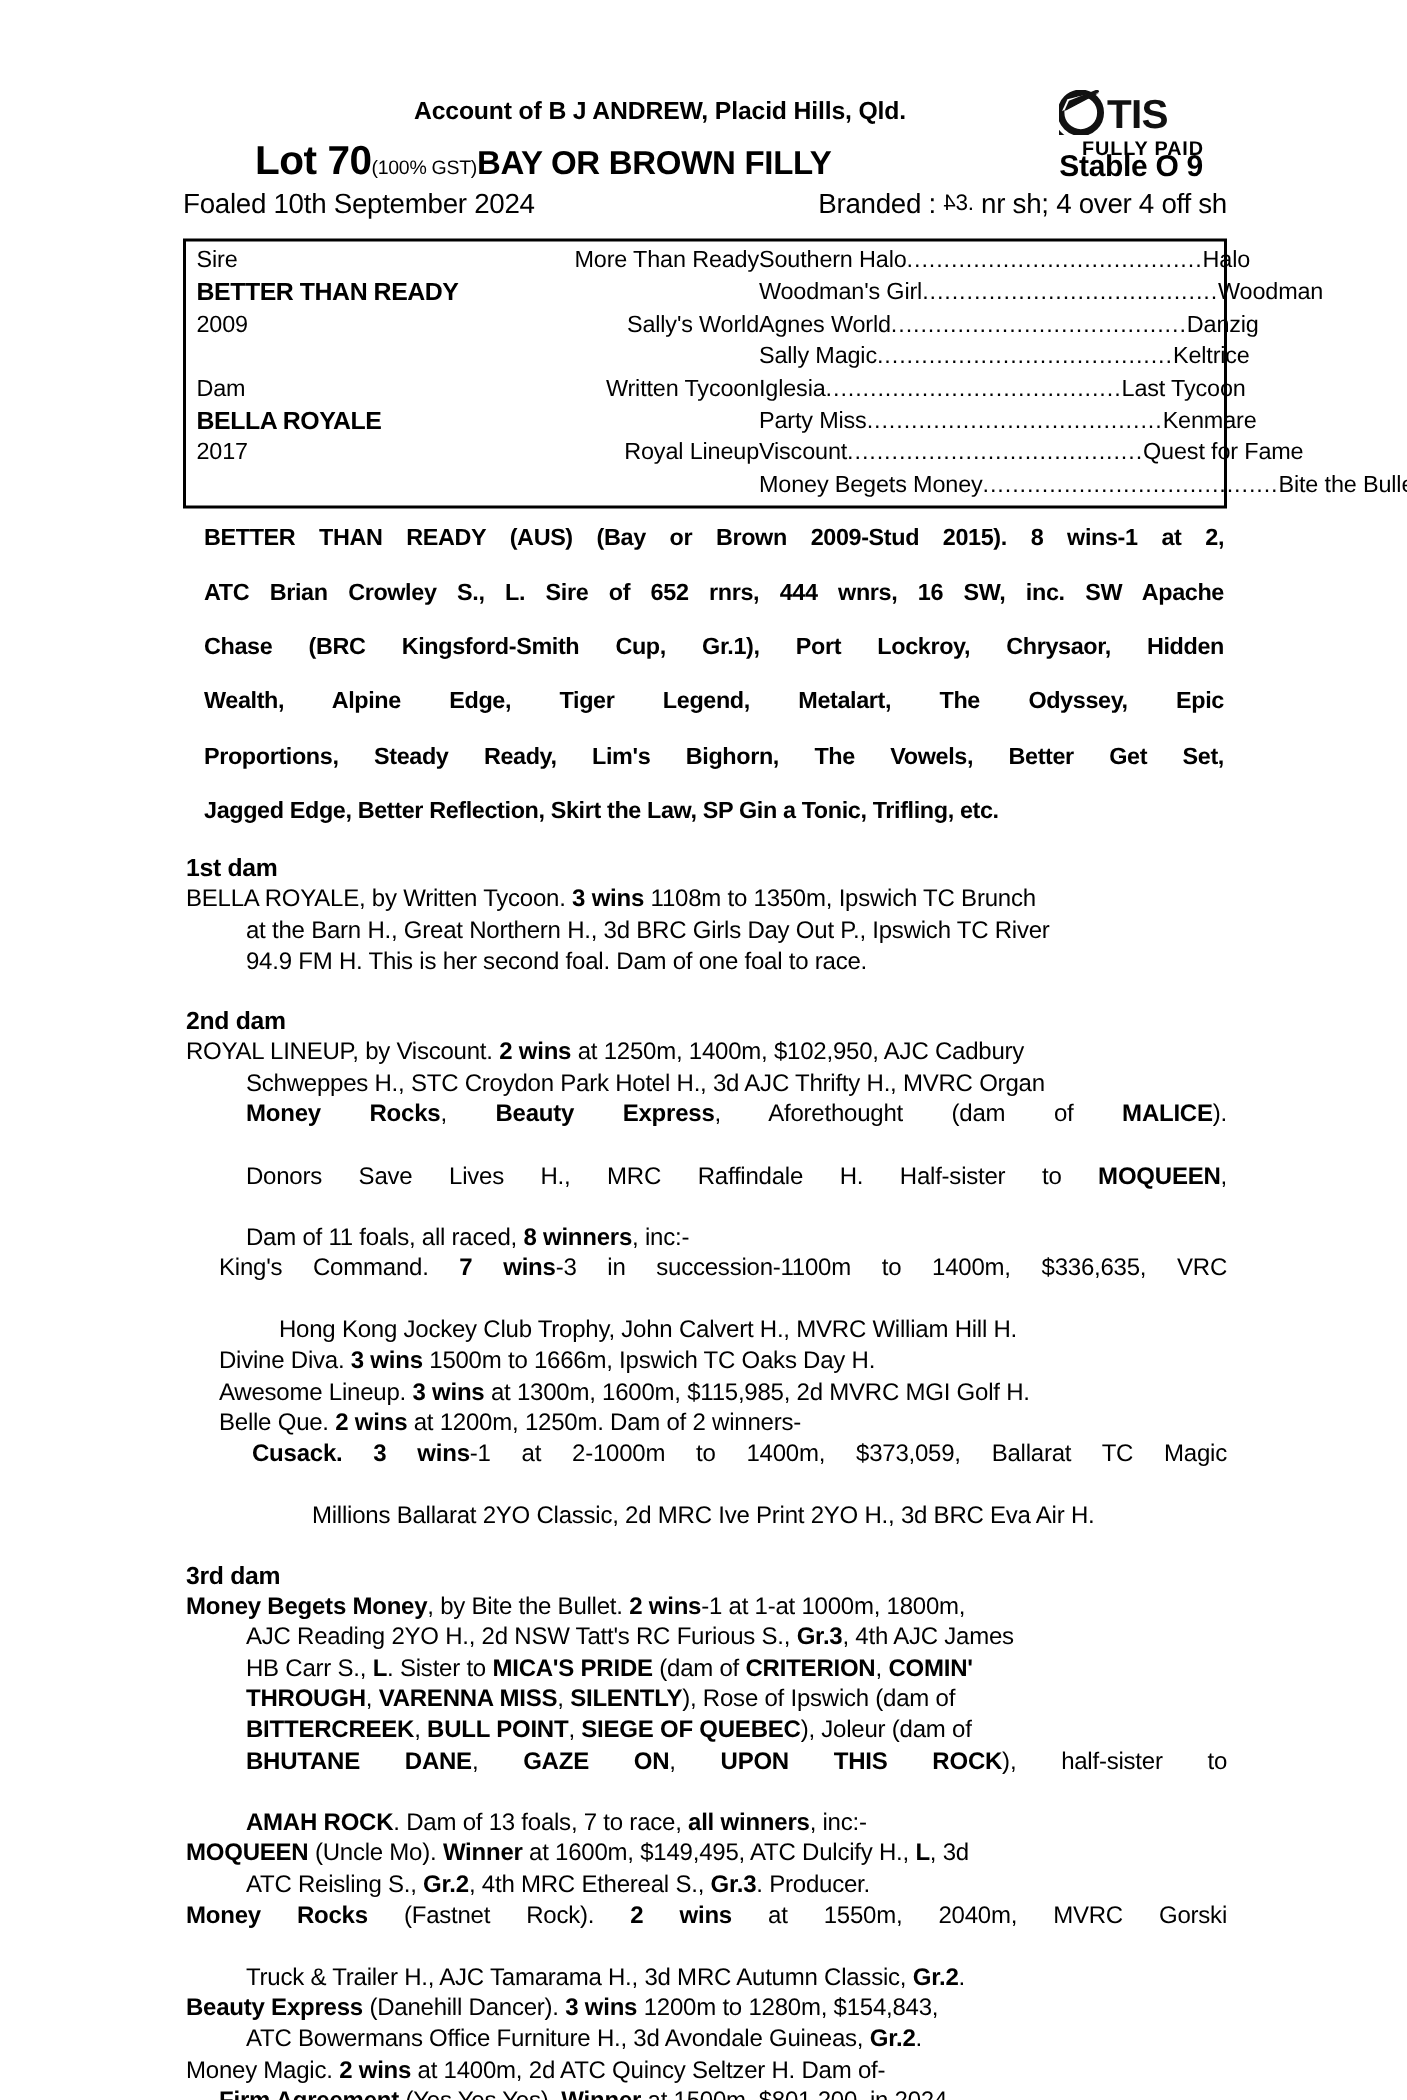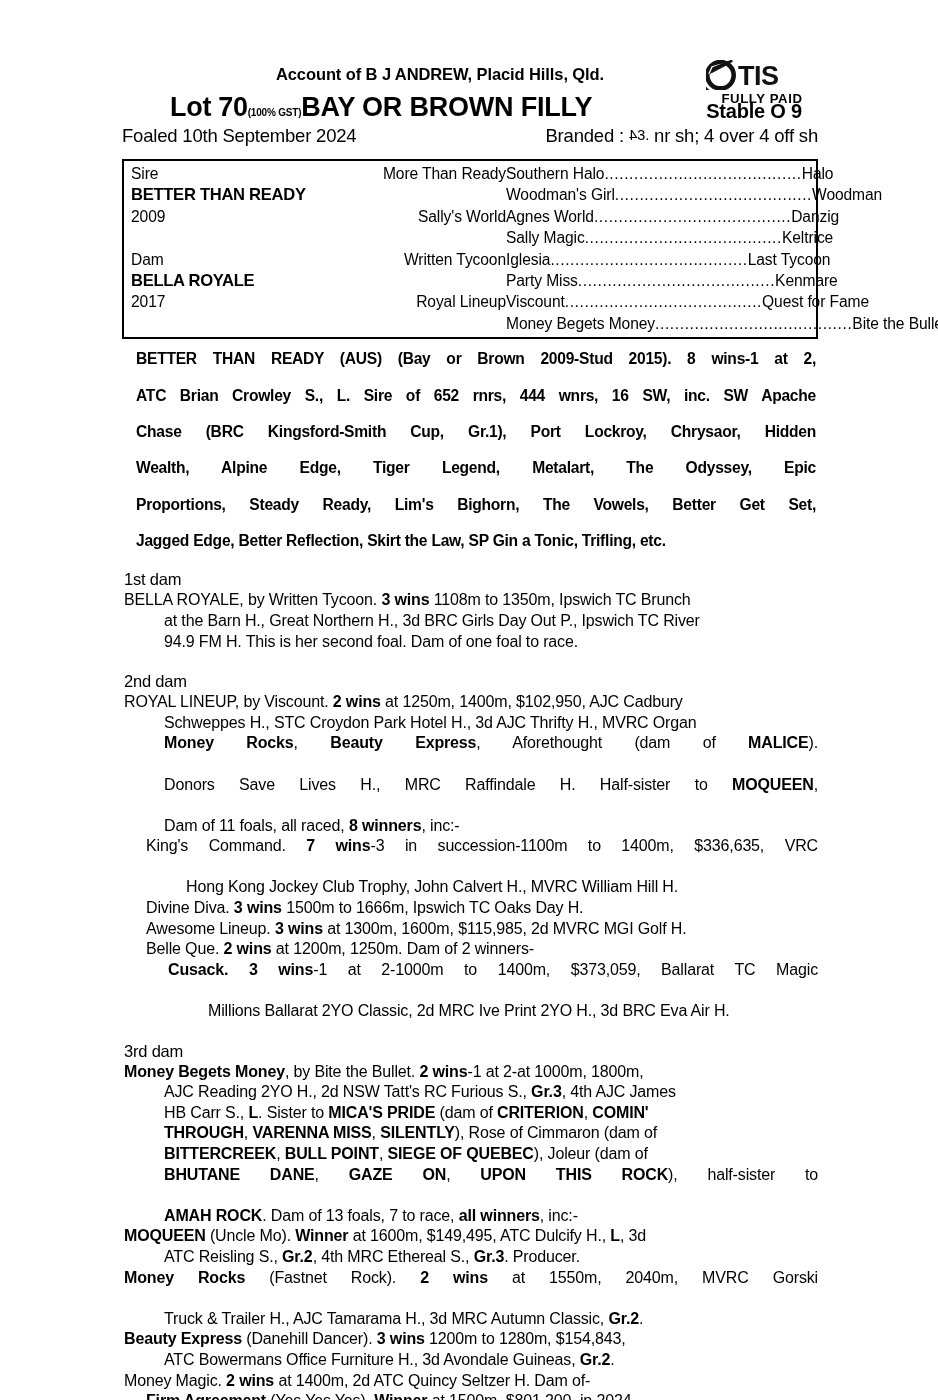--- a/index.html
+++ b/index.html
@@ -63,26 +63,26 @@
   }
   .lot-label {
     font-size: 27px;
     font-weight: bold;
     letter-spacing: -0.3px;
     line-height: 34px;
     vertical-align: baseline;
     margin-left: 48px;
   }
   .gst {
-    font-size: 10px;
-    font-weight: bold;
+    font-size: 13px;
+    font-weight: normal;
     letter-spacing: -0.2px;
   }
   .lot-name {
-    font-size: 27px;
+    font-size: 22px;
     font-weight: bold;
     letter-spacing: -0.2px;
   }
   .stable {
     position: absolute;
     right: 16px;
     bottom: 1px;
     font-size: 20px;
     font-weight: bold;
     letter-spacing: -0.2px;
@@ -159,21 +159,21 @@
   }
   .sire-summary .just::after {
     content: "";
     display: inline-block;
     width: 100%;
   }
 
   
   .sec-head {
     font-size: 16.5px;
-    font-weight: normal;
+    font-weight: bold;
     letter-spacing: -0.2px;
     margin-top: 20px;
     margin-bottom: 1px;
     padding-left: 2px;
   }
 
   .para {
     font-size: 16px;
     line-height: 20.6px;
     letter-spacing: -0.15px;
@@ -338,24 +338,24 @@
       <span class="l ind3"><span>Hong Kong Jockey Club Trophy, John Calvert H., MVRC William Hill H.</span></span>
       <span class="l ind2"><span>Divine Diva. </span><b>3 wins</b><span> 1500m to 1666m, Ipswich TC Oaks Day H.</span></span>
       <span class="l ind2"><span>Awesome Lineup. </span><b>3 wins</b><span> at 1300m, 1600m, $115,985, 2d MVRC MGI Golf H.</span></span>
       <span class="l ind2"><span>Belle Que. </span><b>2 wins</b><span> at 1200m, 1250m. Dam of 2 winners-</span></span>
       <span class="lj ind4"><b>Cusack. </b><b>3 wins</b><span>-1 at 2-1000m to 1400m, $373,059, Ballarat TC Magic</span></span>
       <span class="l ind5"><span>Millions Ballarat 2YO Classic, 2d MRC Ive Print 2YO H., 3d BRC Eva Air H.</span></span>
     </div>
 
   <div class="sec-head">3rd dam</div>
   <div class="para" id="dam3-intro">
-      <span class="l ind0"><b>Money Begets Money</b><span>, by Bite the Bullet. </span><b>2 wins</b><span>-1 at 2-at 1000m, 1800m,</span></span>
+      <span class="l ind0"><b>Money Begets Money</b><span>, by Bite the Bullet. </span><b>2 wins</b><span>-1 at 1-at 1000m, 1800m,</span></span>
       <span class="l ind1"><span>AJC Reading 2YO H., 2d NSW Tatt's RC Furious S., </span><b>Gr.3</b><span>, 4th AJC James</span></span>
       <span class="l ind1"><span>HB Carr S., </span><b>L</b><span>. Sister to </span><b>MICA'S PRIDE</b><span> (dam of </span><b>CRITERION</b><span>, </span><b>COMIN'</b></span>
-      <span class="l ind1"><b>THROUGH</b><span>, </span><b>VARENNA MISS</b><span>, </span><b>SILENTLY</b><span>), Rose of Cimmaron (dam of</span></span>
+      <span class="l ind1"><b>THROUGH</b><span>, </span><b>VARENNA MISS</b><span>, </span><b>SILENTLY</b><span>), Rose of Ipswich (dam of</span></span>
       <span class="l ind1"><b>BITTERCREEK</b><span>, </span><b>BULL POINT</b><span>, </span><b>SIEGE OF QUEBEC</b><span>), Joleur (dam of</span></span>
       <span class="lj ind1"><b>BHUTANE DANE</b><span>, </span><b>GAZE ON</b><span>, </span><b>UPON THIS ROCK</b><span>), half-sister to</span></span>
       <span class="l ind1"><b>AMAH ROCK</b><span>. Dam of 13 foals, 7 to race, </span><b>all winners</b><span>, inc:-</span></span>
     </div>
   <div class="para" id="dam3-children">
       <span class="l ind0"><b>MOQUEEN</b><span> (Uncle Mo). </span><b>Winner</b><span> at 1600m, $149,495, ATC Dulcify H., </span><b>L</b><span>, 3d</span></span>
       <span class="l ind1"><span>ATC Reisling S., </span><b>Gr.2</b><span>, 4th MRC Ethereal S., </span><b>Gr.3</b><span>. Producer.</span></span>
       <span class="lj ind0"><b>Money Rocks</b><span> (Fastnet Rock). </span><b>2 wins</b><span> at 1550m, 2040m, MVRC Gorski</span></span>
       <span class="l ind1"><span>Truck &amp; Trailer H., AJC Tamarama H., 3d MRC Autumn Classic, </span><b>Gr.2</b><span>.</span></span>
       <span class="l ind0"><b>Beauty Express</b><span> (Danehill Dancer). </span><b>3 wins</b><span> 1200m to 1280m, $154,843,</span></span>

